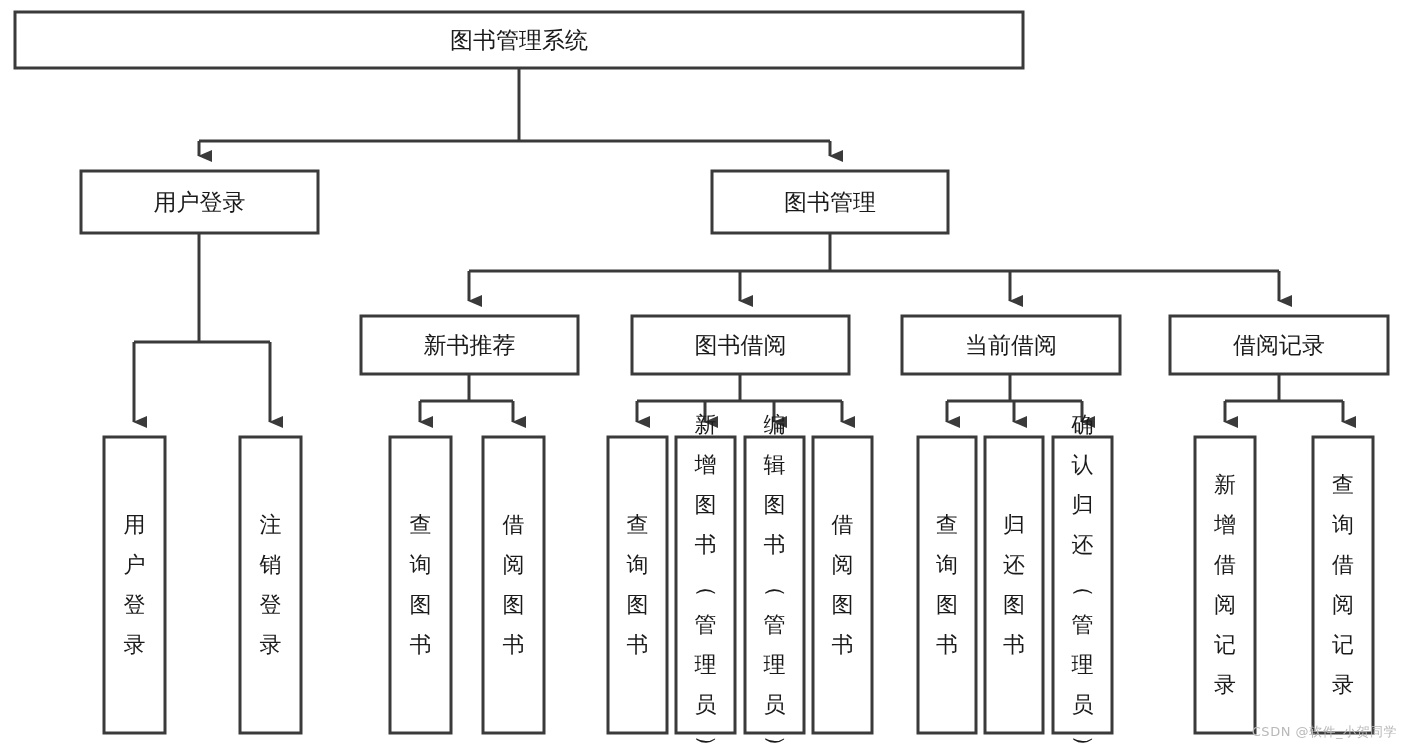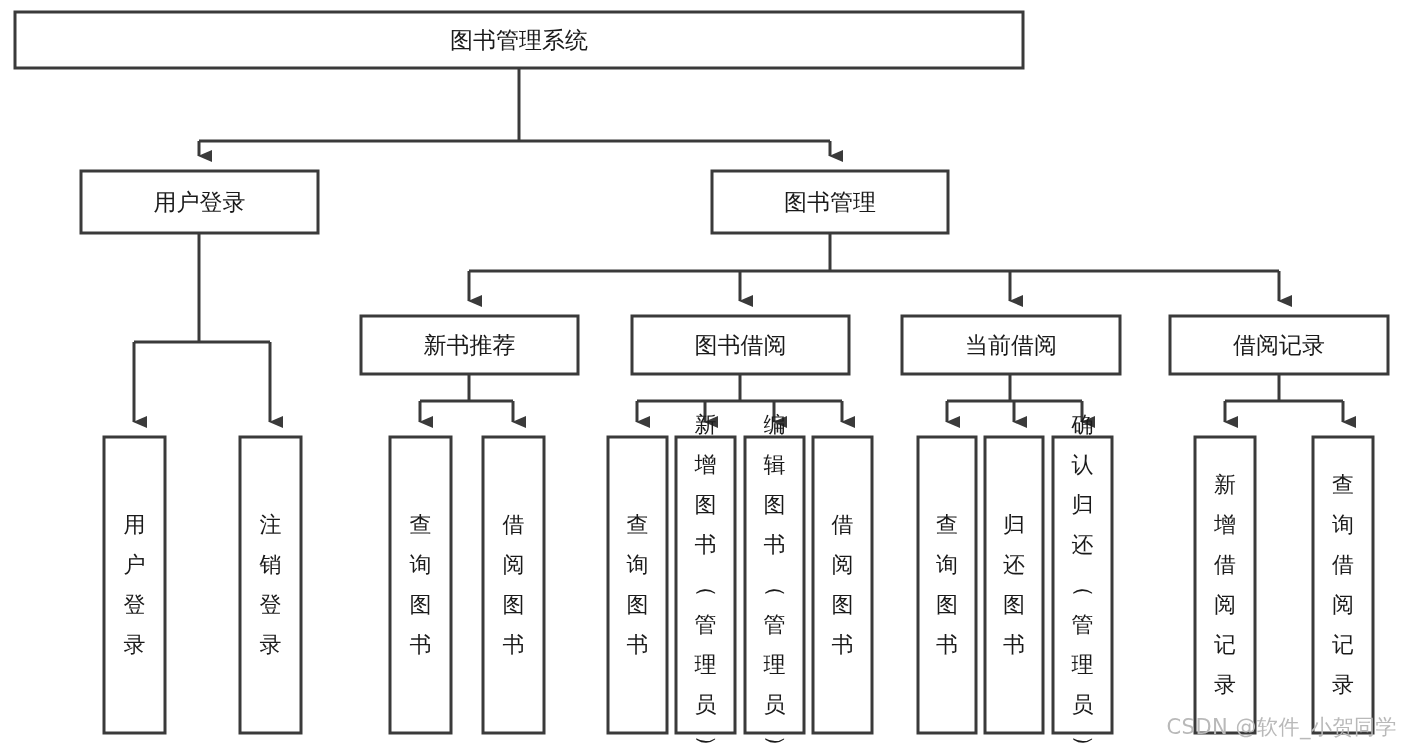--- a/index.html
+++ b/index.html
@@ -46,21 +46,21 @@
   }
   .arrow-head {
     fill: #3a3a3a;
     stroke: none;
   }
   .watermark {
     position: absolute;
     right: 8px;
     bottom: 6px;
     font-family: "DejaVu Sans", "Liberation Sans", sans-serif;
-    font-size: 21px;
+    font-size: 13px;
     color: #b9b9b9;
     white-space: nowrap;
     letter-spacing: 0.5px;
   }
 </style>
 </head>
 <body>
 
 <svg id="diagram-root" viewBox="0 0 1405 747" xmlns="http://www.w3.org/2000/svg">
 

